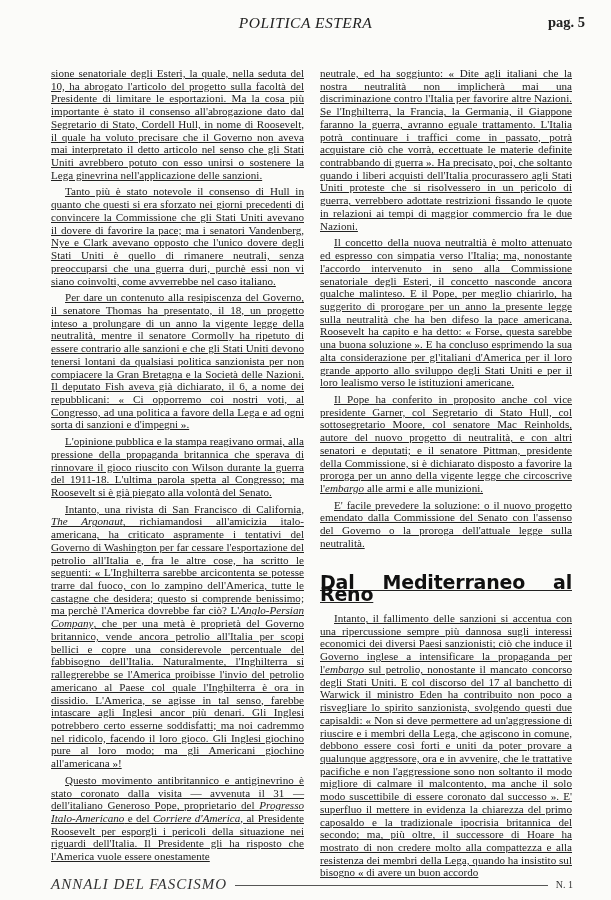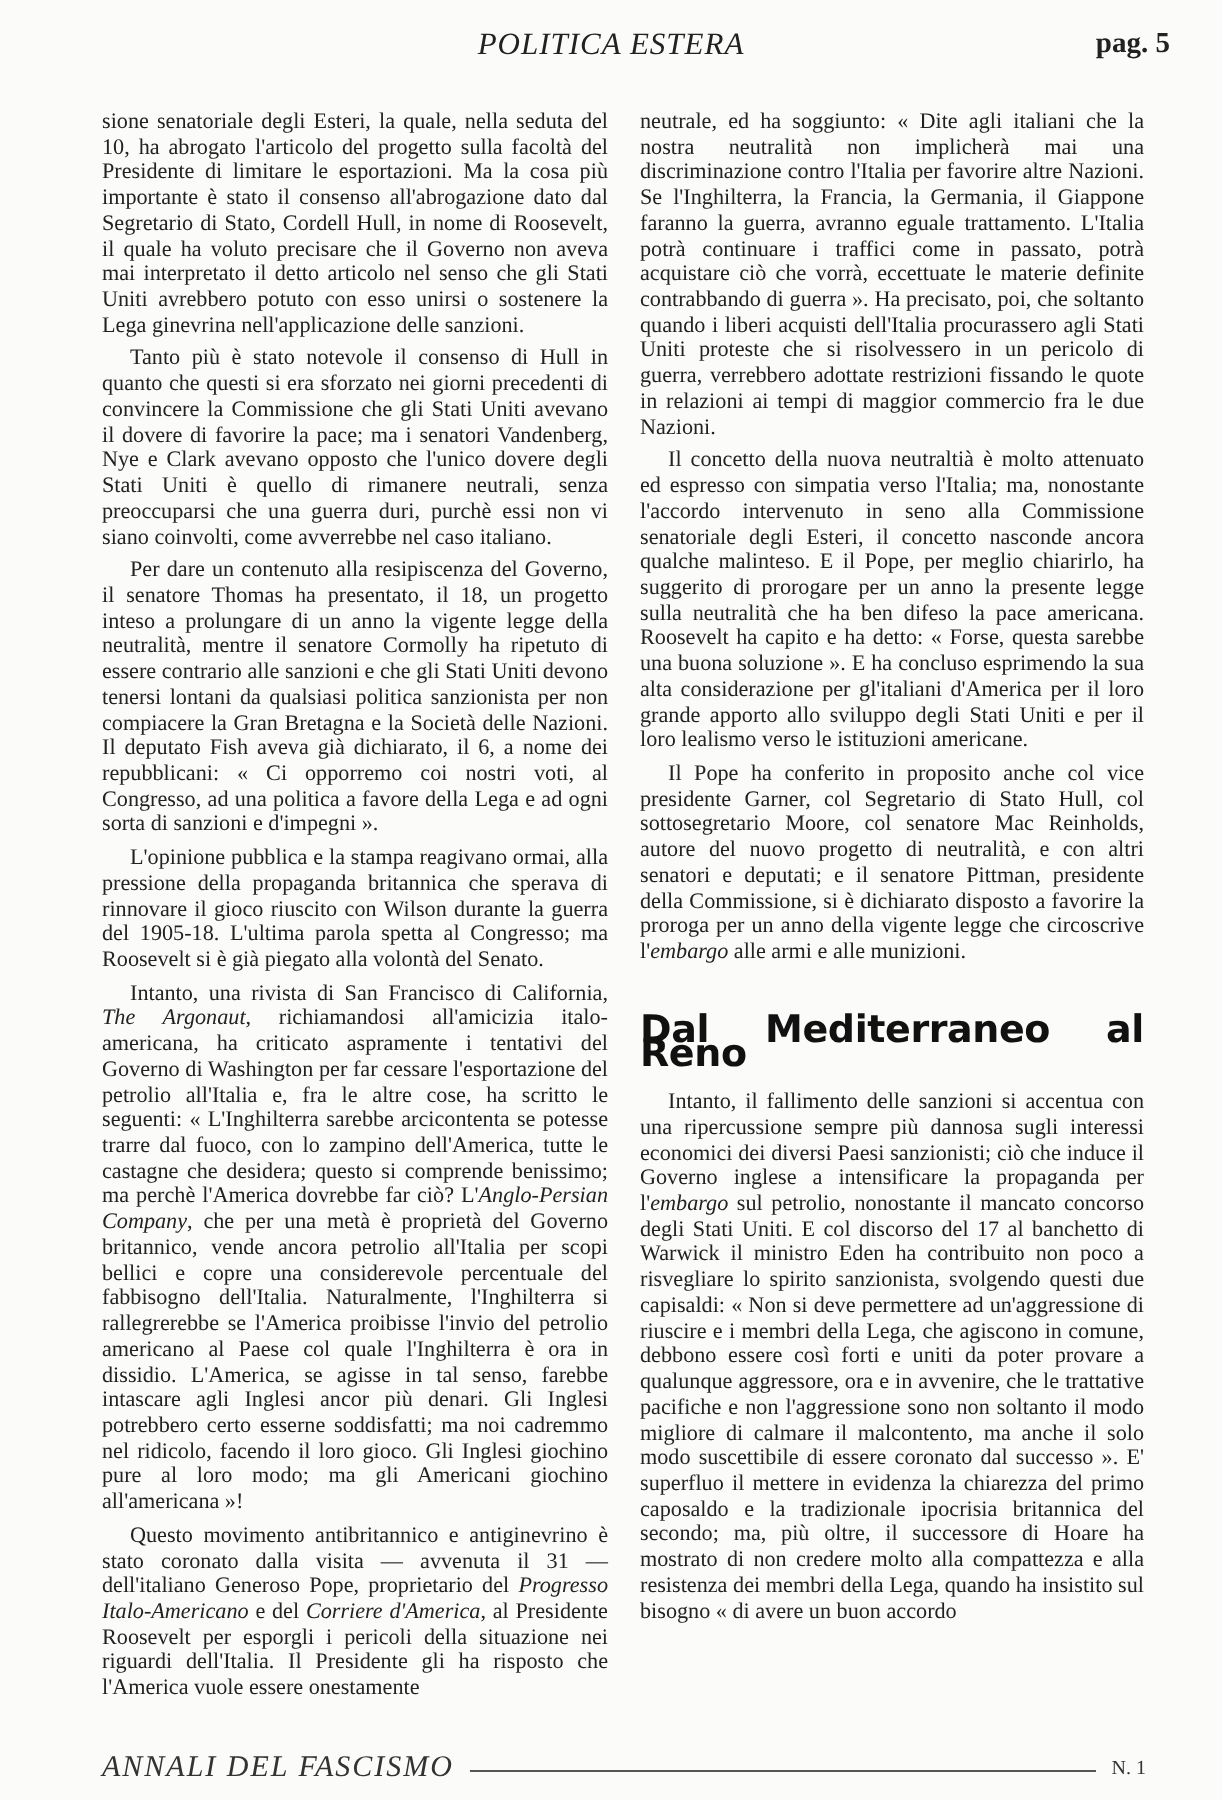--- a/index.html
+++ b/index.html
@@ -2,22 +2,22 @@
 <html><head>
 <meta charset="utf-8">
 <style>
   html, body { margin:0; padding:0; }
   body { width:611px; height:900px; background:#fbfbf9; position:relative; overflow:hidden;
          font-family:"DejaVu Serif", "Liberation Serif", serif; color:#1e1e1e; }
   .header-title { position:absolute; left:0; width:611px; top:14px; text-align:center;
          font-family:"Liberation Serif", serif; font-style:italic; font-size:15.5px; letter-spacing:0.5px; color:#222; }
   .header-page { position:absolute; right:26px; top:14px; font-family:"Liberation Serif", serif;
          font-size:14.5px; font-weight:bold; color:#222; }
-  .col { position:absolute; top:55px; font-family:"Liberation Serif", serif; font-size:11.1px;
-         line-height:12.72px; text-align:justify; color:#222; }
+  .col { position:absolute; top:67px; font-family:"Liberation Serif", serif; font-size:11.1px;
+         line-height:12.72px; text-align:justify; color:#222;text-decoration:underline; }
   .col.left { left:51px; width:253px; }
   .col.right { left:320px; width:252px; }
   .col p { margin:0 0 4px 0; text-indent:14px; hyphens:manual; }
   .col p.cont { text-indent:0; }
   .col i { font-style:italic; }
   .section-heading { font-family:"DejaVu Sans", sans-serif; font-weight:bold; font-size:19px;
          margin:26px 0 11px 0; letter-spacing:-0.2px; color:#111; }
   .footer { position:absolute; top:874px; left:51px; width:522px; height:20px; display:flex; align-items:center; }
   .footer-title { font-family:"Liberation Serif", serif; font-style:italic; font-size:15px; letter-spacing:1px; color:#333; white-space:nowrap; }
   .footer-rule { flex:1; height:0; border-top:1px solid #555; margin:2px 8px 0 8px; }
@@ -26,35 +26,36 @@
 </head>
 <body>
 
 <div class="header-title">POLITICA ESTERA</div>
 <div class="header-page">pag. 5</div>
 
 <div class="col left">
   <p class="cont">sione senatoriale degli Esteri, la quale, nella seduta del 10, ha abrogato l'articolo del progetto sulla facoltà del Presidente di limitare le esportazioni. Ma la cosa più importante è stato il consenso all'abrogazione dato dal Segretario di Stato, Cordell Hull, in nome di Roosevelt, il quale ha voluto precisare che il Governo non aveva mai interpretato il detto articolo nel senso che gli Stati Uniti avrebbero potuto con esso unirsi o sostenere la Lega ginevrina nell'applicazione delle sanzioni.</p>
   <p>Tanto più è stato notevole il consenso di Hull in quanto che questi si era sforzato nei giorni precedenti di convincere la Commissione che gli Stati Uniti avevano il dovere di favorire la pace; ma i senatori Vandenberg, Nye e Clark avevano opposto che l'unico dovere degli Stati Uniti è quello di rimanere neutrali, senza preoccuparsi che una guerra duri, purchè essi non vi siano coinvolti, come avverrebbe nel caso italiano.</p>
   <p>Per dare un contenuto alla resipiscenza del Governo, il senatore Thomas ha presentato, il 18, un progetto inteso a prolungare di un anno la vigente legge della neutralità, mentre il senatore Cormolly ha ripetuto di essere contrario alle sanzioni e che gli Stati Uniti devono tenersi lontani da qualsiasi politica sanzionista per non compiacere la Gran Bretagna e la Società delle Nazioni. Il deputato Fish aveva già dichiarato, il 6, a nome dei repubblicani: « Ci opporremo coi nostri voti, al Congresso, ad una politica a favore della Lega e ad ogni sorta di sanzioni e d'impegni ».</p>
-  <p>L'opinione pubblica e la stampa reagivano ormai, alla pressione della propaganda britannica che sperava di rinnovare il gioco riuscito con Wilson durante la guerra del 1905-18. L'ultima parola spetta al Congresso; ma Roosevelt si è già piegato alla volontà del Senato.</p>
+  <p>L'opinione pubblica e la stampa reagivano ormai, alla pressione della propaganda britannica che sperava di rinnovare il gioco riuscito con Wilson durante la guerra del 1911-18. L'ultima parola spetta al Congresso; ma Roosevelt si è già piegato alla volontà del Senato.</p>
   <p>
     <span>Intanto, una rivista di San Francisco di California, </span><i>The Argonaut</i><span>, richiamandosi all'amicizia italo-americana, ha criticato aspramente i tentativi del Governo di Washington per far cessare l'esportazione del petrolio all'Italia e, fra le altre cose, ha scritto le seguenti: « L'Inghilterra sarebbe arcicontenta se potesse trarre dal fuoco, con lo zampino dell'America, tutte le castagne che desidera; questo si comprende benissimo; ma perchè l'America dovrebbe far ciò? L'</span><i>Anglo-Persian Company</i><span>, che per una metà è proprietà del Governo britannico, vende ancora petrolio all'Italia per scopi bellici e copre una considerevole percentuale del fabbisogno dell'Italia. Naturalmente, l'Inghilterra si rallegrerebbe se l'America proibisse l'invio del petrolio americano al Paese col quale l'Inghilterra è ora in dissidio. L'America, se agisse in tal senso, farebbe intascare agli Inglesi ancor più denari. Gli Inglesi potrebbero certo esserne soddisfatti; ma noi cadremmo nel ridicolo, facendo il loro gioco. Gli Inglesi giochino pure al loro modo; ma gli Americani giochino all'americana »!</span>
   </p>
   <p>
     <span>Questo movimento antibritannico e antiginevrino è stato coronato dalla visita — avvenuta il 31 — dell'italiano Generoso Pope, proprietario del </span><i>Progresso Italo-Americano</i><span> e del </span><i>Corriere d'America</i><span>, al Presidente Roosevelt per esporgli i pericoli della situazione nei riguardi dell'Italia. Il Presidente gli ha risposto che l'America vuole essere onestamente</span>
   </p>
 </div>
 
 <div class="col right">
   <p class="cont">neutrale, ed ha soggiunto: « Dite agli italiani che la nostra neutralità non implicherà mai una discriminazione contro l'Italia per favorire altre Nazioni. Se l'Inghilterra, la Francia, la Germania, il Giappone faranno la guerra, avranno eguale trattamento. L'Italia potrà continuare i traffici come in passato, potrà acquistare ciò che vorrà, eccettuate le materie definite contrabbando di guerra ». Ha precisato, poi, che soltanto quando i liberi acquisti dell'Italia procurassero agli Stati Uniti proteste che si risolvessero in un pericolo di guerra, verrebbero adottate restrizioni fissando le quote in relazioni ai tempi di maggior commercio fra le due Nazioni.</p>
   <p>Il concetto della nuova neutraltià è molto attenuato ed espresso con simpatia verso l'Italia; ma, nonostante l'accordo intervenuto in seno alla Commissione senatoriale degli Esteri, il concetto nasconde ancora qualche malinteso. E il Pope, per meglio chiarirlo, ha suggerito di prorogare per un anno la presente legge sulla neutralità che ha ben difeso la pace americana. Roosevelt ha capito e ha detto: « Forse, questa sarebbe una buona soluzione ». E ha concluso esprimendo la sua alta considerazione per gl'italiani d'America per il loro grande apporto allo sviluppo degli Stati Uniti e per il loro lealismo verso le istituzioni americane.</p>
   <p>
     <span>Il Pope ha conferito in proposito anche col vice presidente Garner, col Segretario di Stato Hull, col sottosegretario Moore, col senatore Mac Reinholds, autore del nuovo progetto di neutralità, e con altri senatori e deputati; e il senatore Pittman, presidente della Commissione, si è dichiarato disposto a favorire la proroga per un anno della vigente legge che circoscrive l'</span><i>embargo</i><span> alle armi e alle munizioni.</span>
   </p>
+  <p>E' facile prevedere la soluzione: o il nuovo progetto emendato dalla Commissione del Senato con l'assenso del Governo o la proroga dell'attuale legge sulla neutralità.</p>
   <div class="section-heading">Dal Mediterraneo al Reno</div>
   <p>
     <span>Intanto, il fallimento delle sanzioni si accentua con una ripercussione sempre più dannosa sugli interessi economici dei diversi Paesi sanzionisti; ciò che induce il Governo inglese a intensificare la propaganda per l'</span><i>embargo</i><span> sul petrolio, nonostante il mancato concorso degli Stati Uniti. E col discorso del 17 al banchetto di Warwick il ministro Eden ha contribuito non poco a risvegliare lo spirito sanzionista, svolgendo questi due capisaldi: « Non si deve permettere ad un'aggressione di riuscire e i membri della Lega, che agiscono in comune, debbono essere così forti e uniti da poter provare a qualunque aggressore, ora e in avvenire, che le trattative pacifiche e non l'aggressione sono non soltanto il modo migliore di calmare il malcontento, ma anche il solo modo suscettibile di essere coronato dal successo ». E' superfluo il mettere in evidenza la chiarezza del primo caposaldo e la tradizionale ipocrisia britannica del secondo; ma, più oltre, il successore di Hoare ha mostrato di non credere molto alla compattezza e alla resistenza dei membri della Lega, quando ha insistito sul bisogno « di avere un buon accordo</span>
   </p>
 </div>
 
 <div class="footer">
   <span class="footer-title">ANNALI DEL FASCISMO</span>
   <span class="footer-rule"></span>
   <span class="footer-issue">N. 1</span>

